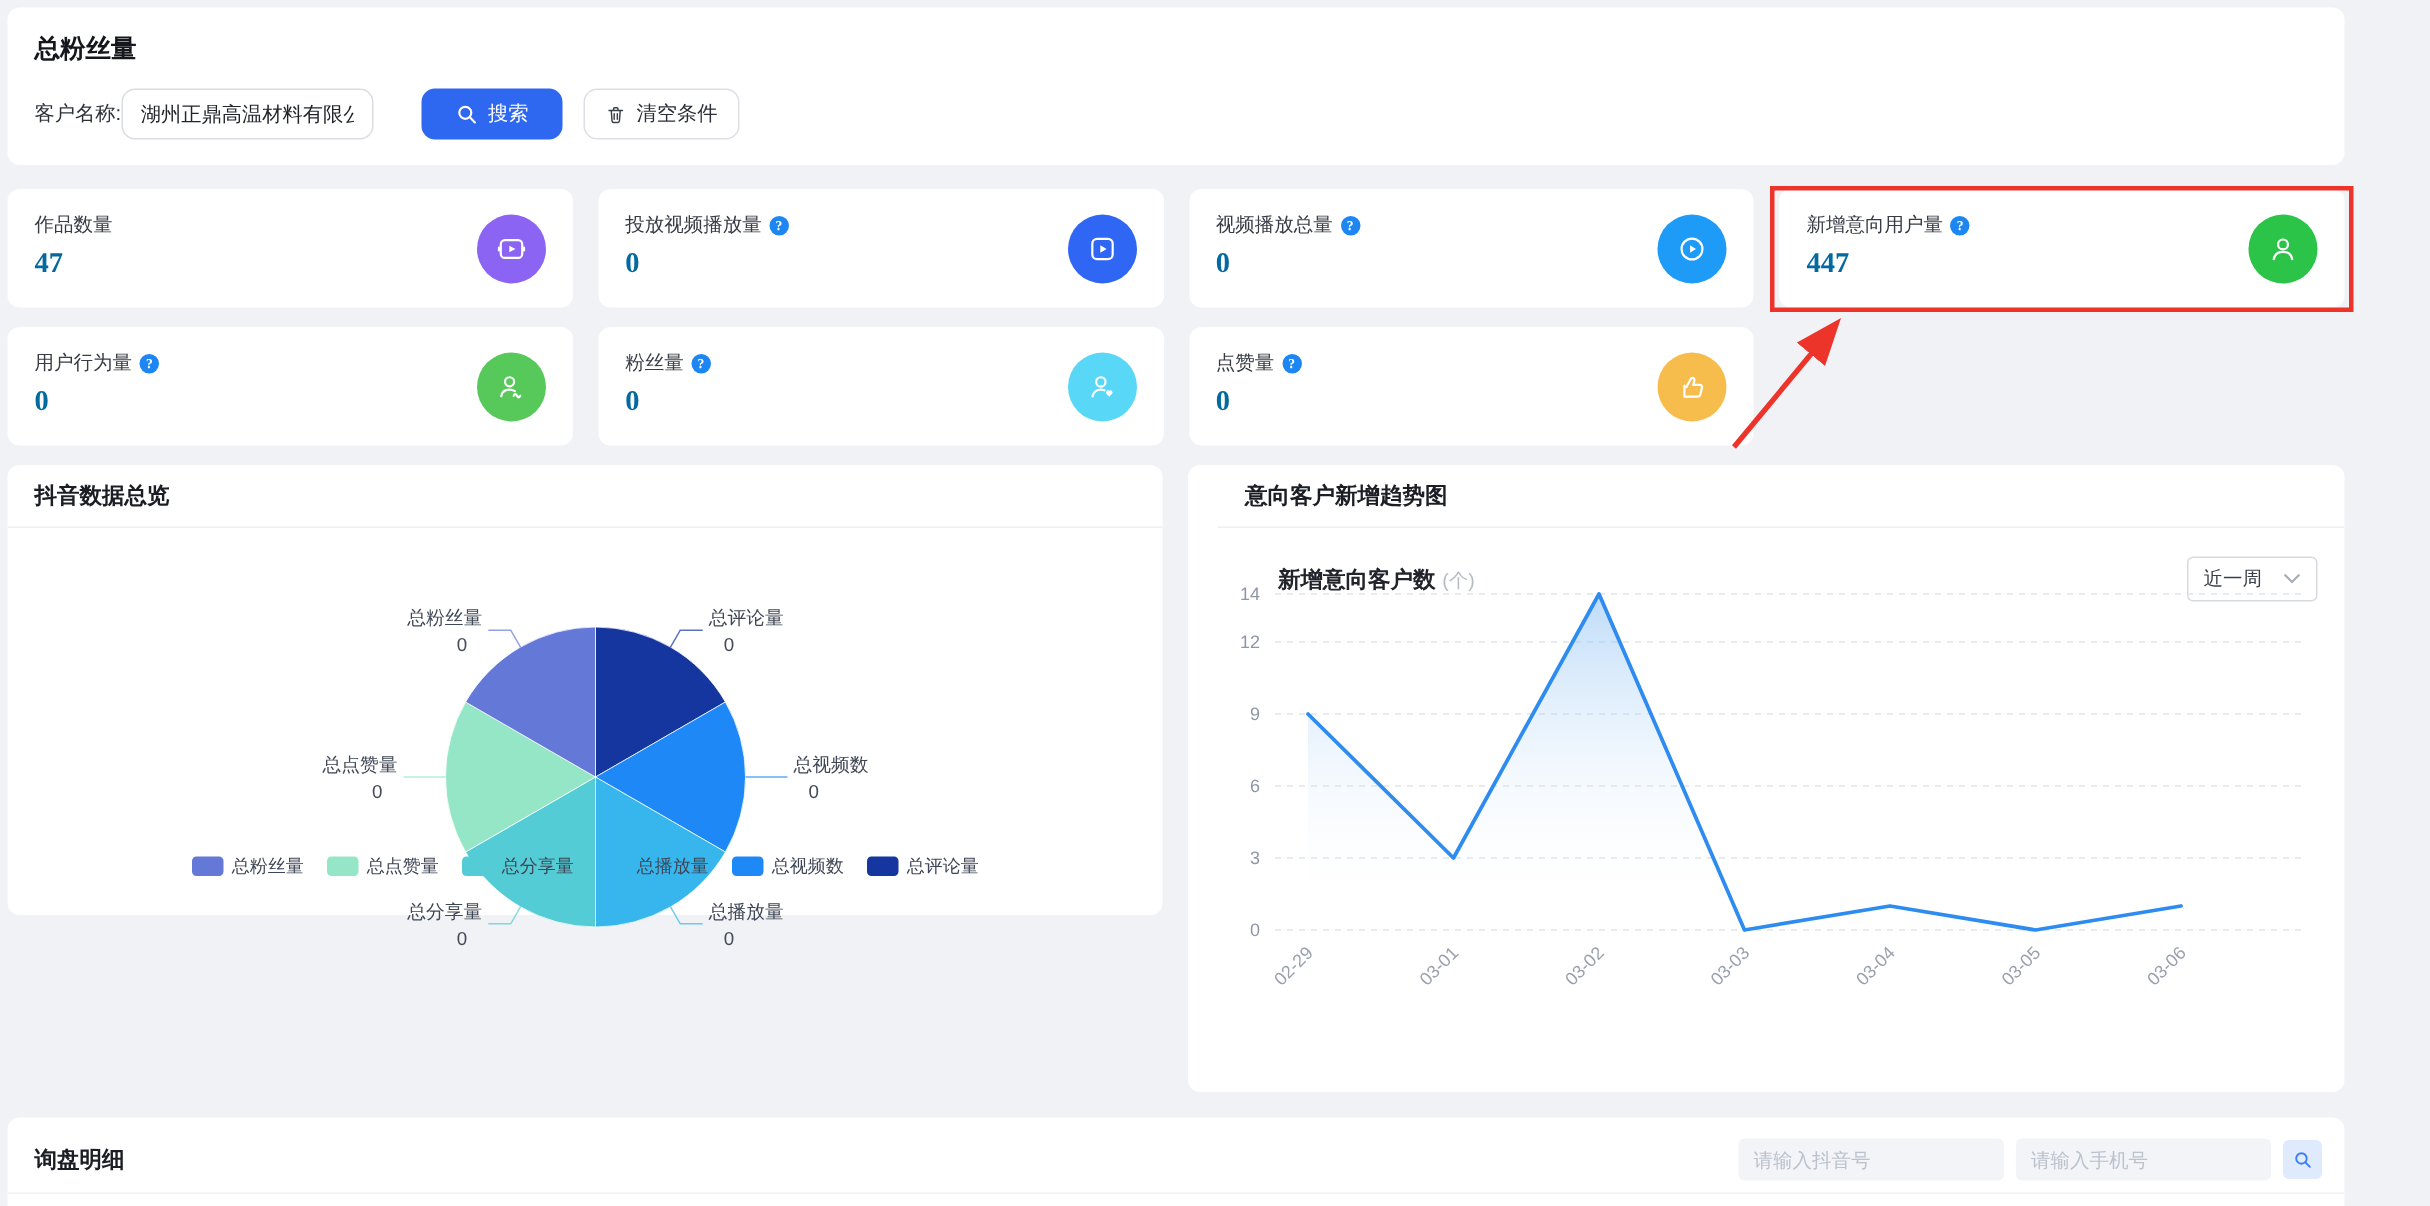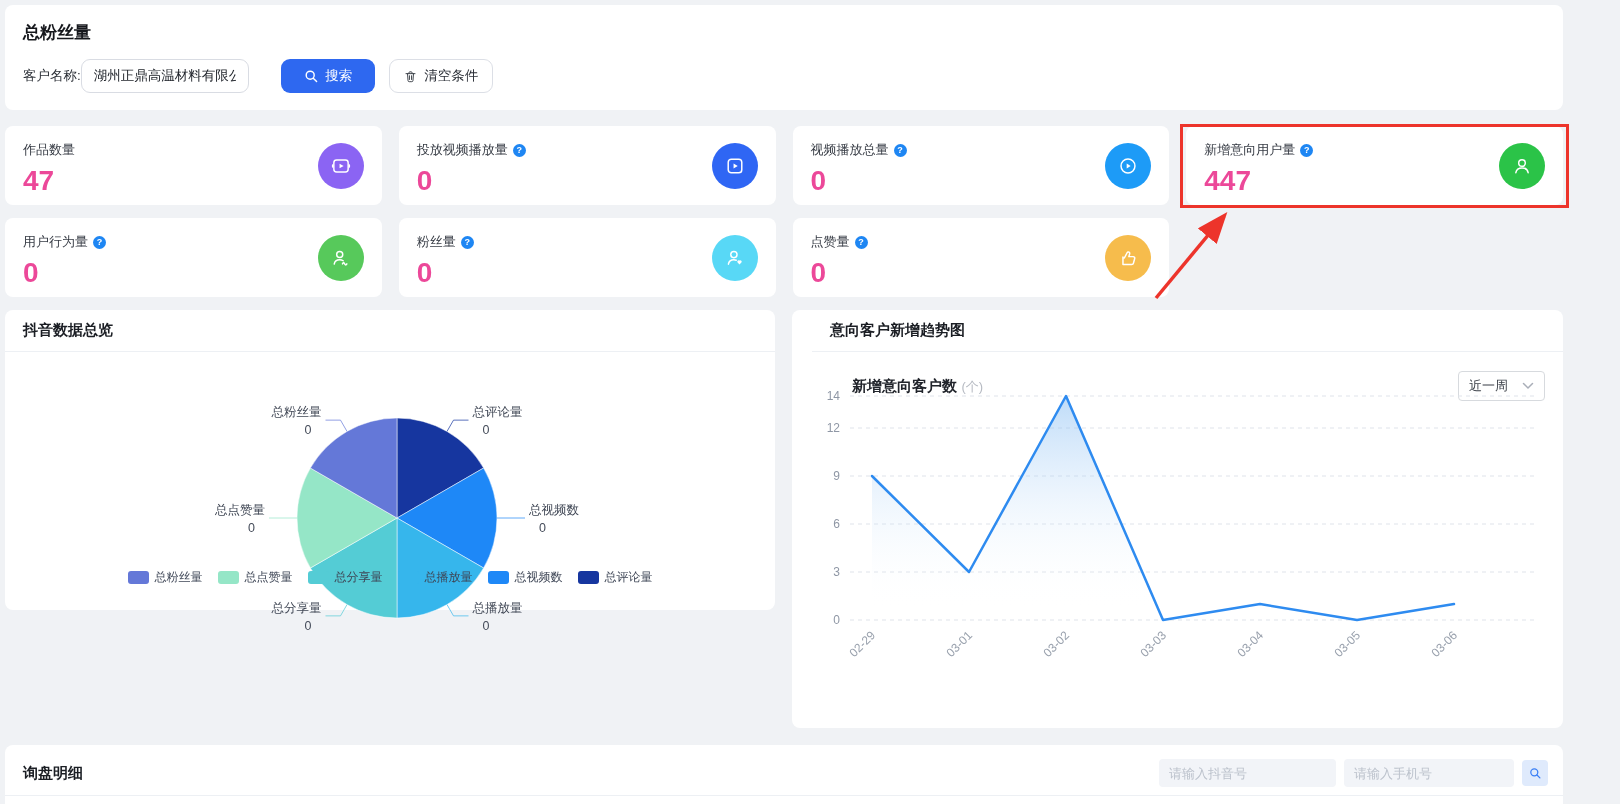--- a/index.html
+++ b/index.html
@@ -17,26 +17,26 @@
     padding:0 12px; font-size:13.5px; color:#20242b; outline:none; background:#fff;
     white-space:nowrap; overflow:hidden; font-family:inherit; }
   .btn { height:34px; border-radius:9px; display:inline-flex; align-items:center;
     justify-content:center; gap:6px; font-size:13.5px; cursor:pointer; border:none; font-family:inherit;text-align:right; }
   .btn-primary { background:#2e68f0; color:#fff; width:94px; margin-left:32px; }
   .btn-plain { background:#fff; color:#2a2e36; border:1px solid #dcdfe6; width:104px; margin-left:14px; }
 
   
   .stat-grid { position:absolute; left:5px; top:126px; width:1558px; display:grid;
     grid-template-columns:repeat(4,1fr); grid-auto-rows:79px; gap:13px 17px; }
-  .stat-card { position:relative; background:#fff; border-radius:8px; padding:15px 18px; }
+  .stat-card { position:relative; background:#fff; border-radius:8px; padding:15px 18px;font-family:Liberation Serif, serif; }
   .stat-title-row { display:flex; align-items:center; gap:5px; }
   .stat-title { font-size:13px; color:#363b44; }
   .info-icon { width:13px; height:13px; border-radius:50%; background:#1e86f3; color:#fff;
     font-size:9px; line-height:13px; text-align:center; font-weight:700; display:inline-block; }
-  .stat-value { font-size:28px; font-weight:700; color:#ec4899; margin-top:6px; }
+  .stat-value { font-size:19px; font-weight:700; color:#0369a1; margin-top:6px; }
   .stat-icon { position:absolute; right:18px; top:50%; transform:translateY(-50%);
     width:46px; height:46px; border-radius:50%; display:flex; align-items:center; justify-content:center; }
 
   
   .panel-left { left:5px; top:310px; width:770px; height:300px; }
   .panel-right { left:792px; top:310px; width:771px; height:418px;padding-left:20px; }
   .panel-header { font-size:15px; font-weight:700; color:#1b1e24; padding:11px 18px; }
   .panel-divider { height:1px; background:#edf0f4; }
   .pie-legend { position:absolute; left:0; right:0; bottom:24px; display:flex;
     justify-content:center; gap:15px; }

